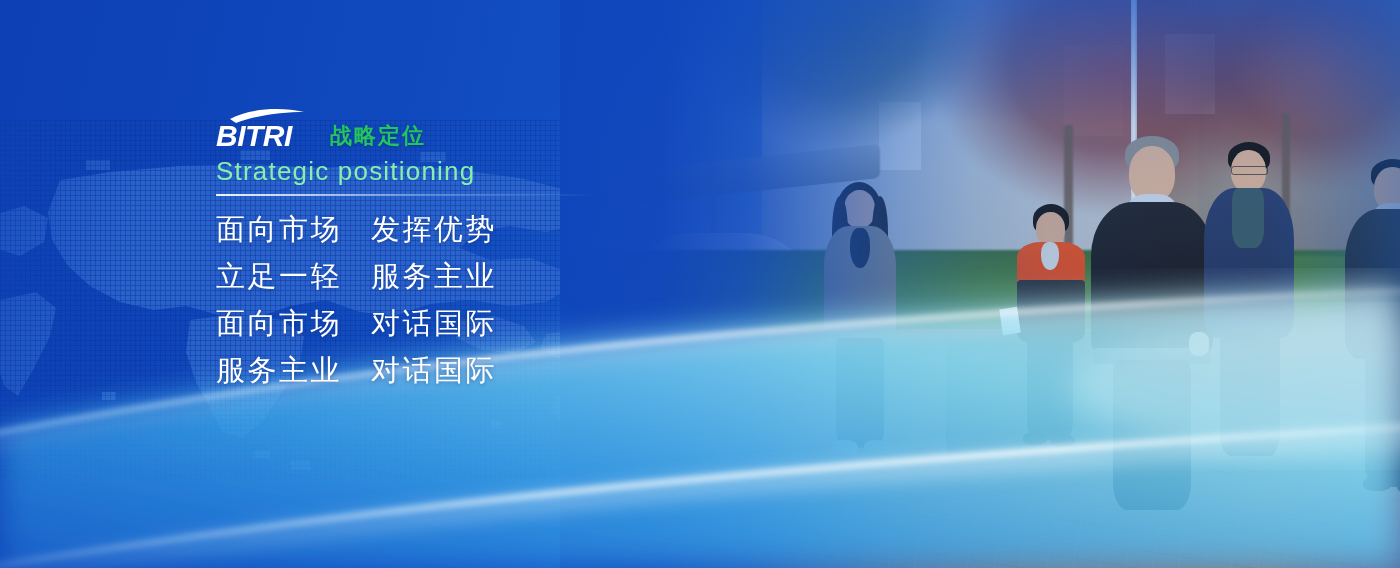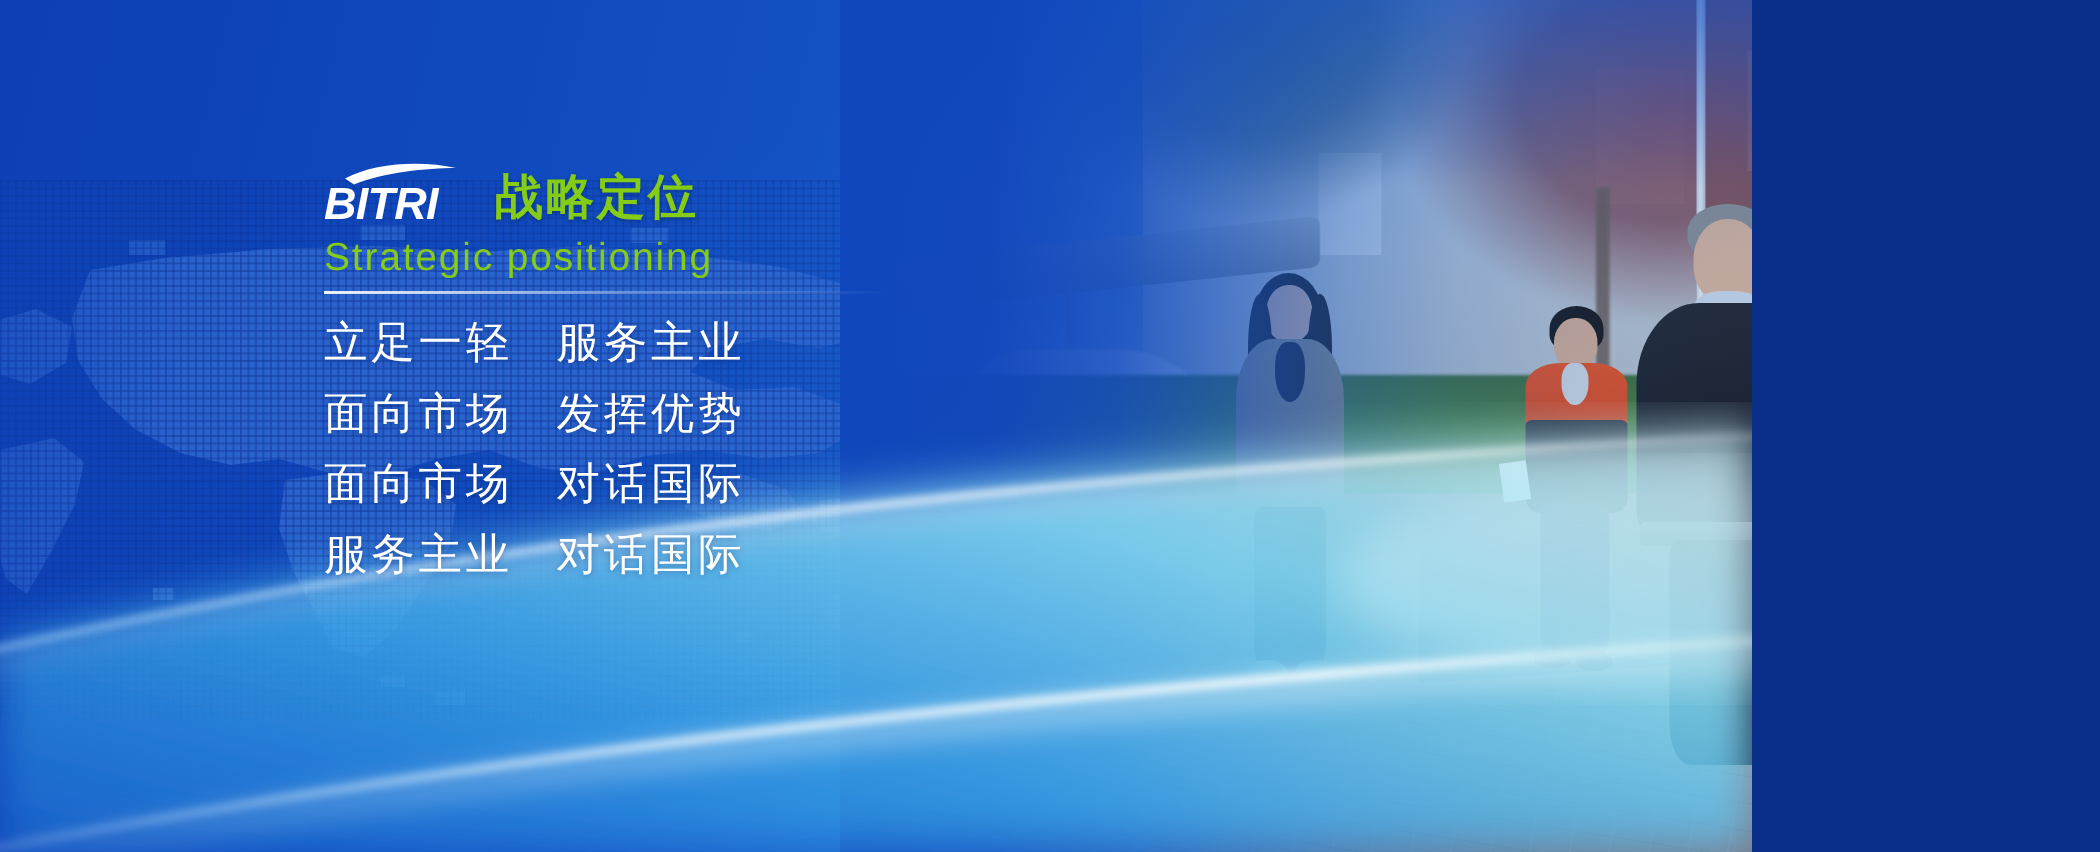--- a/index.html
+++ b/index.html
@@ -1,20 +1,20 @@
 <!DOCTYPE html>
 <html><head>
 <meta charset="utf-8">
 <style>
   html,body{margin:0;padding:0;background:#0a2f8a;}
   body{font-family:"Liberation Sans","DejaVu Sans",sans-serif;}
 
   #banner{
     position:relative;
-    width:1168px;height:568px;
+    width:1400px;height:568px;
     overflow:hidden;
     background:#0f46bb;
   }
 
   
   .bg-base{
     position:absolute;inset:0;
     background:
       radial-gradient(120% 95% at 96% 62%, rgba(60,150,225,.55) 0%, rgba(30,100,200,.22) 38%, rgba(10,60,170,0) 66%),
       linear-gradient(103deg,#0d40b4 0%,#0f46bb 20%,#1350c4 42%,#1a63cf 62%,#1f72d6 78%,#2a86dd 100%);
@@ -126,27 +126,27 @@
   .sweep{position:absolute;left:0;right:0;bottom:0;height:300px;pointer-events:none;overflow:hidden;}
   .sweep svg{position:absolute;left:0;bottom:0;width:100%;height:100%;}
 
   
   .content{position:absolute;left:216px;top:104px;width:520px;}
 
   .logo-row{display:flex;align-items:flex-end;gap:14px;height:46px;}
   .logo-mark{position:relative;width:100px;height:44px;}
   .logo-mark svg{position:absolute;left:0;top:0;}
   .logo-title{
-    color:#84cc16;font-size:32px;font-weight:700;line-height:1;
+    color:#22c55e;font-size:22px;font-weight:700;line-height:1;
     letter-spacing:2px;padding-bottom:3px;
     text-shadow:0 1px 3px rgba(5,30,90,.45);
   }
   .logo-sub{
     margin-top:8px;
-    color:#84cc16;font-size:26px;font-weight:400;letter-spacing:1.2px;
+    color:#86efac;font-size:26px;font-weight:400;letter-spacing:1.2px;
     line-height:1.05;
   }
   .rule{
     margin-top:9px;height:2px;width:380px;
     background:linear-gradient(90deg, rgba(255,255,255,.92) 0%, rgba(255,255,255,.72) 22%, rgba(200,228,255,.38) 55%, rgba(200,228,255,0) 100%);
   }
   .slogans{margin-top:19px;}
   .slogan-line{
     display:flex;
     color:#ffffff;font-size:29px;line-height:1;letter-spacing:2.5px;
@@ -345,26 +345,26 @@
       </div>
       <div class="logo-title">战略定位</div>
     </div>
 
     <div class="logo-sub">Strategic positioning</div>
 
     <div class="rule"></div>
 
     <div class="slogans">
       <div class="slogan-line">
+        <span class="a">面向市场</span>
+        <span class="b">发挥优势</span>
+      </div>
+      <div class="slogan-line">
         <span class="a">立足一轻</span>
         <span class="b">服务主业</span>
-      </div>
-      <div class="slogan-line">
-        <span class="a">面向市场</span>
-        <span class="b">发挥优势</span>
       </div>
       <div class="slogan-line">
         <span class="a">面向市场</span>
         <span class="b">对话国际</span>
       </div>
       <div class="slogan-line">
         <span class="a">服务主业</span>
         <span class="b">对话国际</span>
       </div>
     </div>

